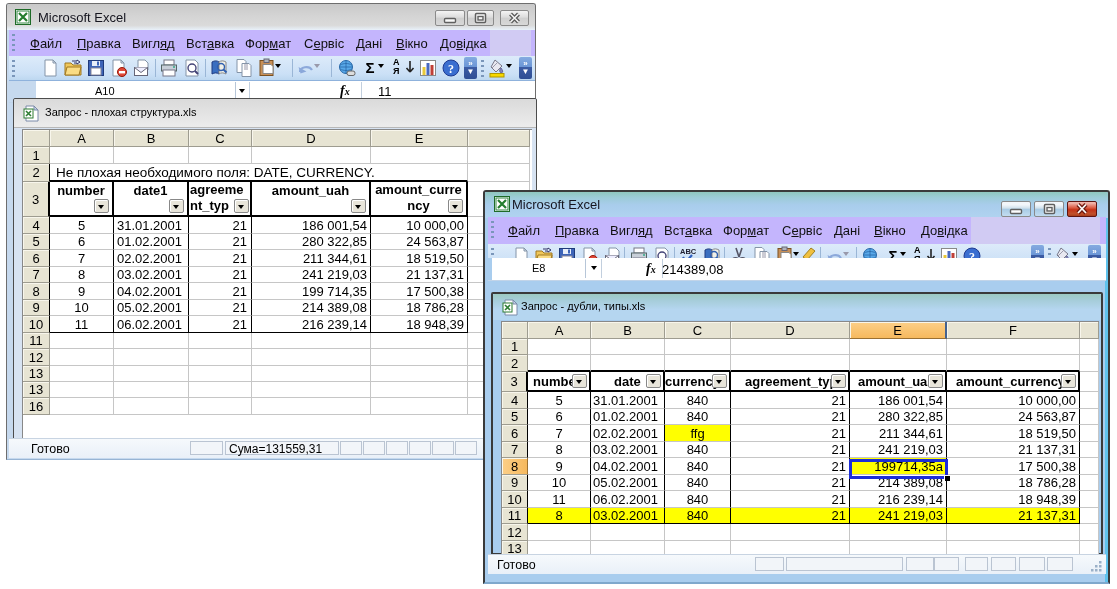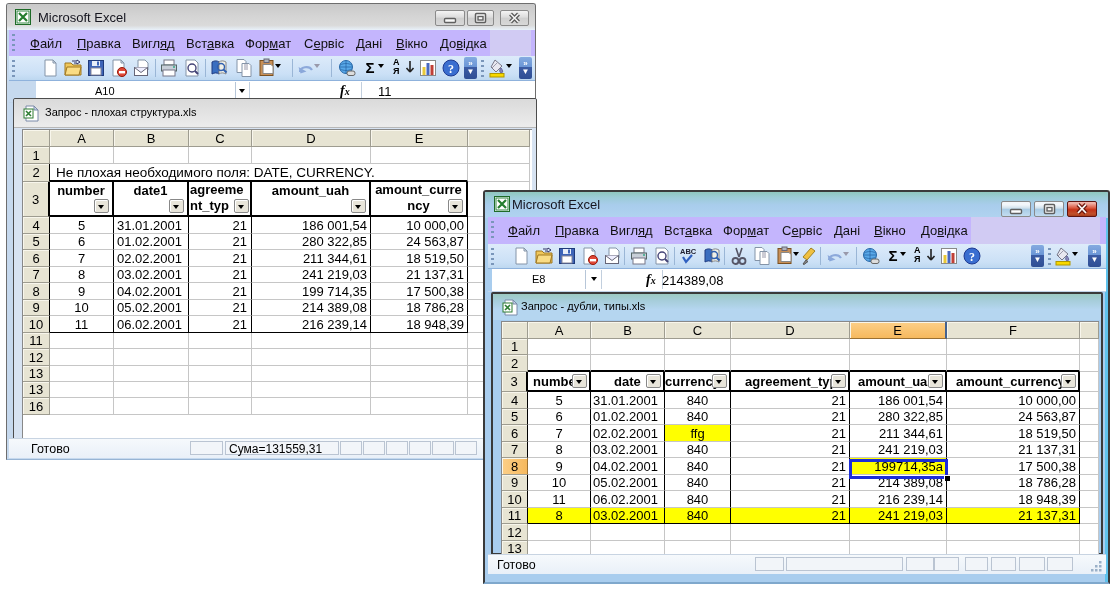--- a/index.html
+++ b/index.html
@@ -538,21 +538,21 @@
         <path d="M5 10l5-5" stroke="#99a"></path>
         <path d="M14 10c1.5 2 2.5 4 .8 4.8c-1.4.6-2.3-1-2-3z" fill="#88b" stroke="#669"></path>
         <rect x="3" y="15.5" width="14" height="3.5" fill="#f8d800" stroke="#b09800"></rect>
       </svg>
   <div class="dd" style="left:584px"></div>
   <div class="chev" style="left:600px">
         <b style="top:3px;">»</b>
         <b style="bottom:3px;">▼</b>
       </div>
  </div>
- <div class="fbar" style="left:3px;top:77px;width:618px;height:22px;">
+ <div class="fbar" style="left:3px;top:66px;width:618px;height:22px;">
   <div class="ab" style="left:0;top:0;width:4px;height:22px;background:#a9cdee;"></div>
   <div class="nbox" style="left:4px;width:93px;">
         <span class="ab" style="left:40px;top:3px;">E8</span>
       </div>
   <div class="dd" style="left:103px;"></div>
   <div class="ab" style="left:113px;top:1px;width:1px;height:19px;background:#c2cfde;"></div>
   <span class="ab fx" style="left:158px;top:3px;">f<span style="font-size:10px;">x</span></span>
   <div class="ab" style="left:174px;top:1px;width:1px;height:19px;background:#c2cfde;"></div>
   <span class="ab" style="left:174px;top:4px;font-size:13px;">214389,08</span>
  </div>

